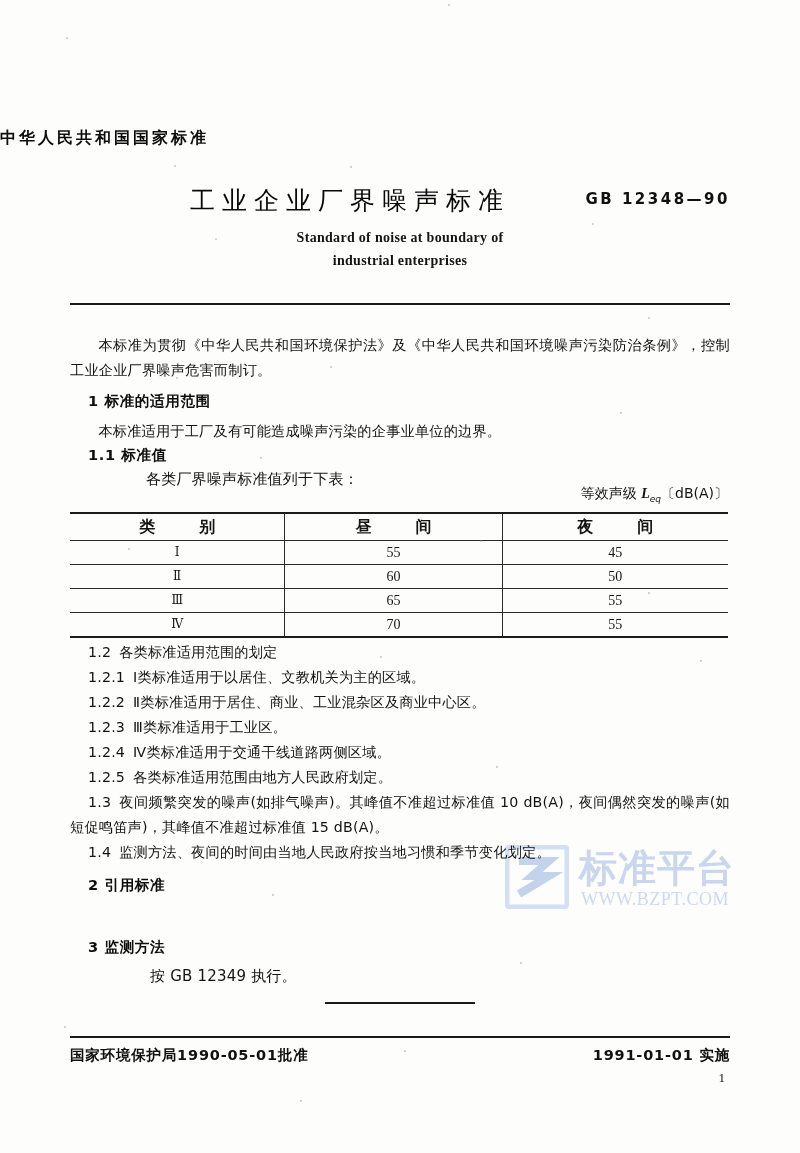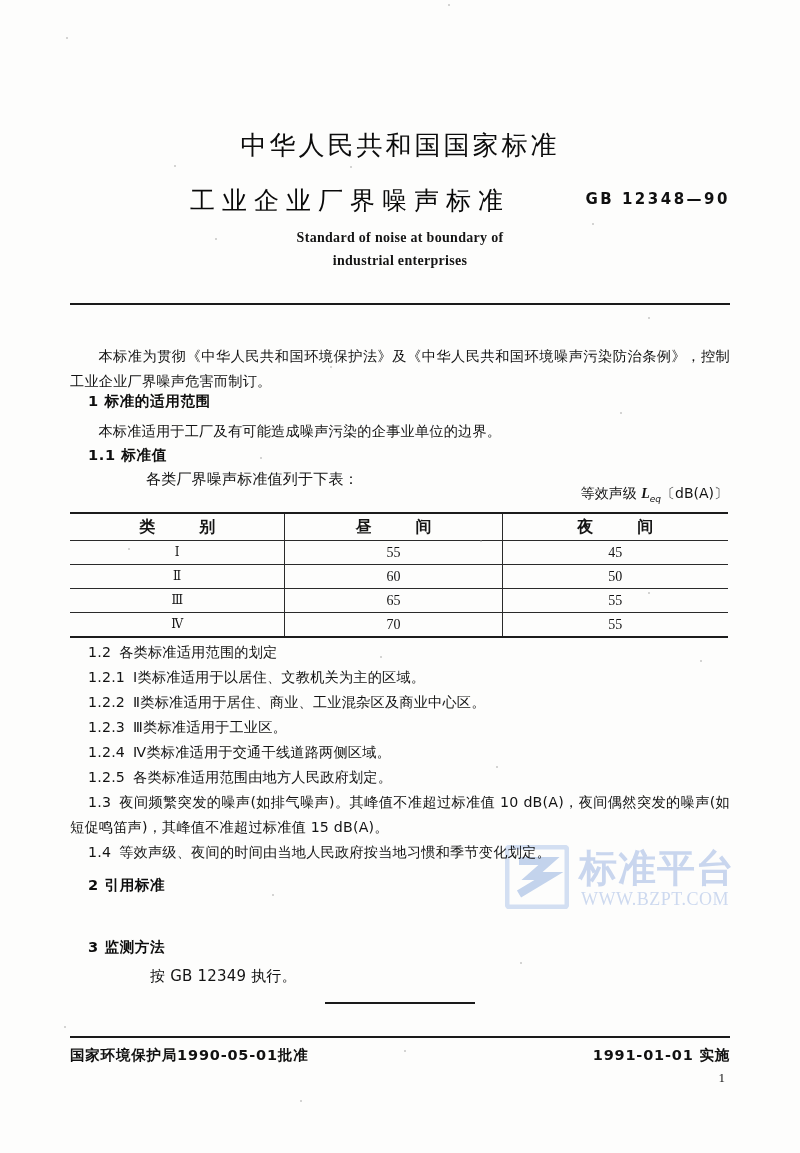--- a/index.html
+++ b/index.html
@@ -61,23 +61,22 @@
     font-family: "Liberation Serif", "DejaVu Serif", serif;
     letter-spacing: .5px;
     white-space: nowrap;
   }
 
   
   .title-cn {
     position: absolute;
     left: 0; right: 0;
     top: 128px;
-    text-align: center;
-    font-size: 26px;
-    font-weight: 400;
+    font-size: 16px;
+    font-weight: 700;
     letter-spacing: 3px;
     color: #0d0d0d;
   }
   .title-main {
     position: absolute;
     left: 140px;
     top: 184px;
     width: 420px;
     text-align: center;
     font-size: 25px;
@@ -275,21 +274,21 @@
   </div>
 
   <div class="title-cn">中华人民共和国国家标准</div>
   <div class="title-main">工业企业厂界噪声标准</div>
   <div class="std-no">GB 12348—90</div>
   <div class="subtitle-en l1">Standard of noise at boundary of</div>
   <div class="subtitle-en l2">industrial enterprises</div>
 
   <div class="rule-head"></div>
 
-  <div class="body-text para" style="top:333px;margin-top:11px;">本标准为贯彻《中华人民共和国环境保护法》及《中华人民共和国环境噪声污染防治条例》，控制工业企业厂界噪声危害而制订。</div>
+  <div class="body-text para" style="top:333px;">本标准为贯彻《中华人民共和国环境保护法》及《中华人民共和国环境噪声污染防治条例》，控制工业企业厂界噪声危害而制订。</div>
 
   <div class="heading" style="top:392px;">1  标准的适用范围</div>
   <div class="body-text para" style="top:419px;">本标准适用于工厂及有可能造成噪声污染的企事业单位的边界。</div>
 
   <div class="heading" style="top:446px;">1.1  标准值</div>
   <div class="indent-line" style="top:470px;">各类厂界噪声标准值列于下表：</div>
 
   <div class="units-line">
     <span>等效声级</span>
     <i>L</i><sub>eq</sub><span>〔dB(A)〕</span>
@@ -340,21 +339,21 @@
   <div class="clause" style="top:740px;">
     <span class="num">1.2.4</span><span>Ⅳ类标准适用于交通干线道路两侧区域。</span>
   </div>
   <div class="clause" style="top:765px;">
     <span class="num">1.2.5</span><span>各类标准适用范围由地方人民政府划定。</span>
   </div>
   <div class="clause" style="top:790px; left:70px; width:660px; text-align:justify;">
     <span class="num" style="margin-left:18px;">1.3</span><span>夜间频繁突发的噪声(如排气噪声)。其峰值不准超过标准值 10 dB(A)，夜间偶然突发的噪声(如短促鸣笛声)，其峰值不准超过标准值 15 dB(A)。</span>
   </div>
   <div class="clause" style="top:840px;">
-    <span class="num">1.4</span><span>等效声级、夜间的时间由当地人民政府按当地习惯和季节变化划定。</span>
+    <span class="num">1.4</span><span>监测方法、夜间的时间由当地人民政府按当地习惯和季节变化划定。</span>
   </div>
 
   <div class="heading" style="top:876px;">2  引用标准</div>
 
   <div class="heading" style="top:938px;">3  监测方法</div>
   <div class="indent-line" style="top:967px; left:110px;">按 GB 12349 执行。</div>
 
   <div class="rule-short"></div>
 
   <div class="rule-foot"></div>

